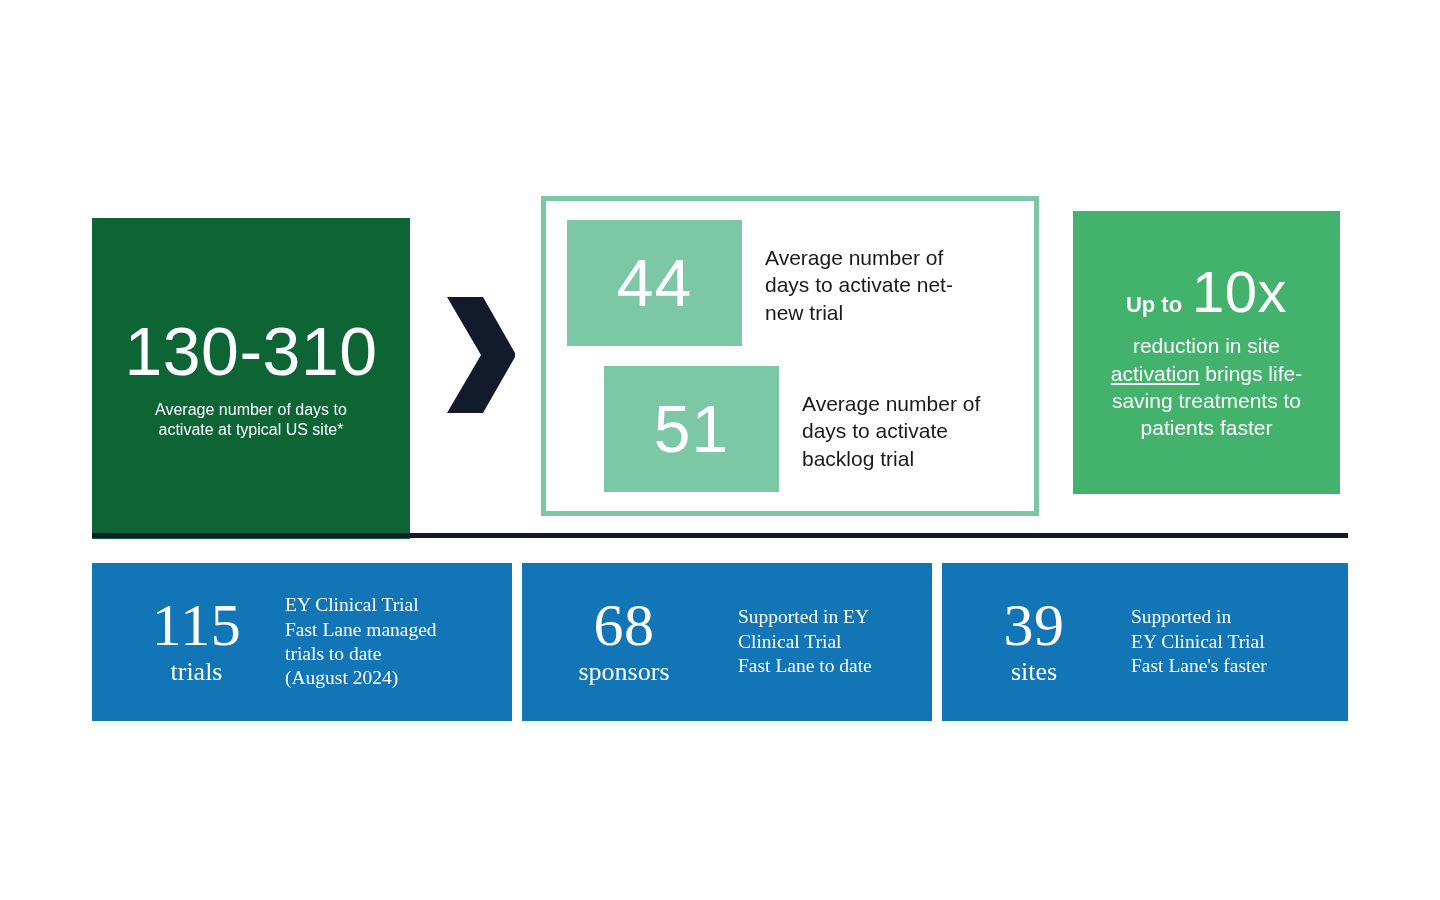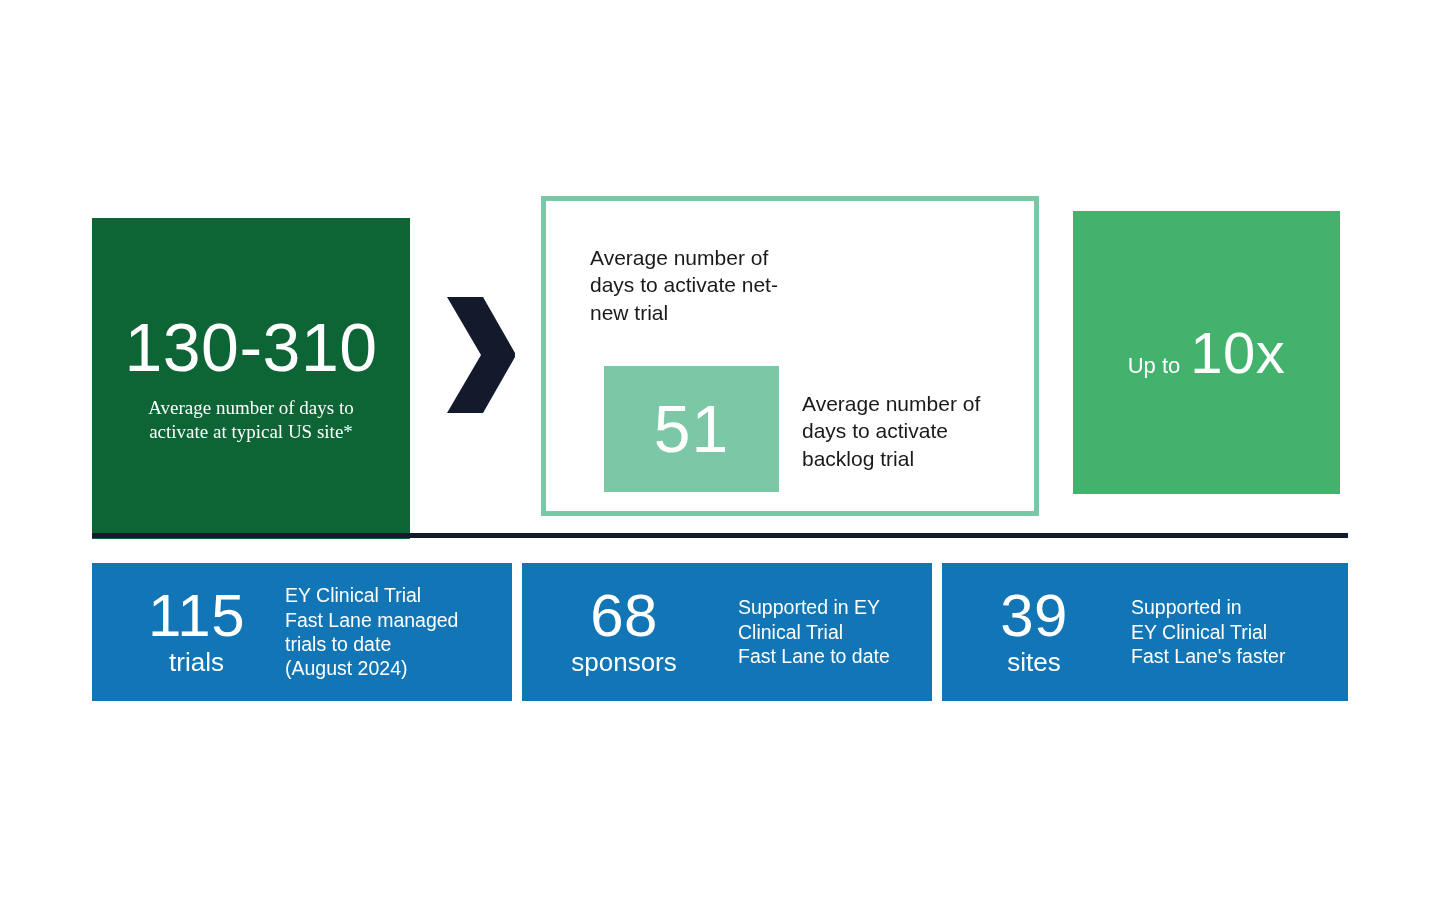--- a/index.html
+++ b/index.html
@@ -34,25 +34,24 @@
   }
   .panel-dark-green .big-number {
     font-size: 68px;
     font-weight: 300;
     line-height: 1.05;
     letter-spacing: 0.5px;
     white-space: nowrap;
   }
   .panel-dark-green .caption {
     margin-top: 12px;
-    font-size: 19px;
+    font-size: 16px;
     font-weight: 400;
     line-height: 1.28;
     text-align: center;
-    font-family: Liberation Serif, serif;
   }
 
   
   .chevron {
     position: absolute;
     left: 443px;
     top: 297px;
     width: 72px;
     height: 116px;
   }
@@ -118,21 +117,21 @@
     padding: 0 10px;
   }
   .panel-green .headline {
     display: flex;
     align-items: baseline;
     justify-content: center;
     white-space: nowrap;
   }
   .panel-green .uptp {
     font-size: 22px;
-    font-weight: 400;
+    font-weight: 700;
     margin-right: 10px;
   }
   .panel-green .tenx {
     font-size: 58px;
     font-weight: 300;
     line-height: 1;
     letter-spacing: 0.5px;
   }
   .panel-green .sub {
     margin-top: 11px;
@@ -149,26 +148,27 @@
     top: 533px;
     width: 1256px;
     height: 5px;
     background: #131a2b;
   }
 
   
   .blue-box {
     position: absolute;
     top: 563px;
-    height: 138px;
+    height: 158px;
     background: #1275b6;
     color: #ffffff;
     display: flex;
     align-items: center;
     box-sizing: border-box;
+    font-family: Liberation Serif, serif;
   }
   .blue-box.b1 { left: 92px;  width: 420px; }
   .blue-box.b2 { left: 522px; width: 410px; }
   .blue-box.b3 { left: 942px; width: 406px; }
 
   .blue-box .numblock {
     display: flex;
     flex-direction: column;
     align-items: center;
     flex: none;
@@ -213,20 +213,23 @@
 
 <div class="chevron">
   <svg width="72" height="116" viewBox="0 0 72 116" xmlns="http://www.w3.org/2000/svg">
     <polygon points="4,0 40,0 72,56 72,60 40,116 4,116 38,58" fill="#131a2b"></polygon>
   </svg>
 </div>
 
 <div class="panel-framed">
 
   <div class="stat-row row-1">
+    <div class="mint-tile">
+      <span class="num">44</span>
+    </div>
     <div class="desc">
       <span class="desc-line">Average number of</span>
       <span class="desc-line">days to activate net-</span>
       <span class="desc-line">new trial</span>
     </div>
   </div>
 
   <div class="stat-row row-2">
     <div class="mint-tile">
       <span class="num">51</span>
@@ -237,20 +240,26 @@
       <span class="desc-line">backlog trial</span>
     </div>
   </div>
 
 </div>
 
 <div class="panel-green">
   <div class="headline">
     <span class="uptp">Up to</span>
     <span class="tenx">10x</span>
+  </div>
+  <div class="sub">
+    <span class="desc-line">reduction in site</span>
+    <span class="desc-line"><span class="underline">activation</span> brings life-</span>
+    <span class="desc-line">saving treatments to</span>
+    <span class="desc-line">patients faster</span>
   </div>
 </div>
 
 <div class="divider"></div>
 
 <div class="blue-box b1">
   <div class="numblock">
     <span class="num">115</span>
     <span class="unit">trials</span>
   </div>

